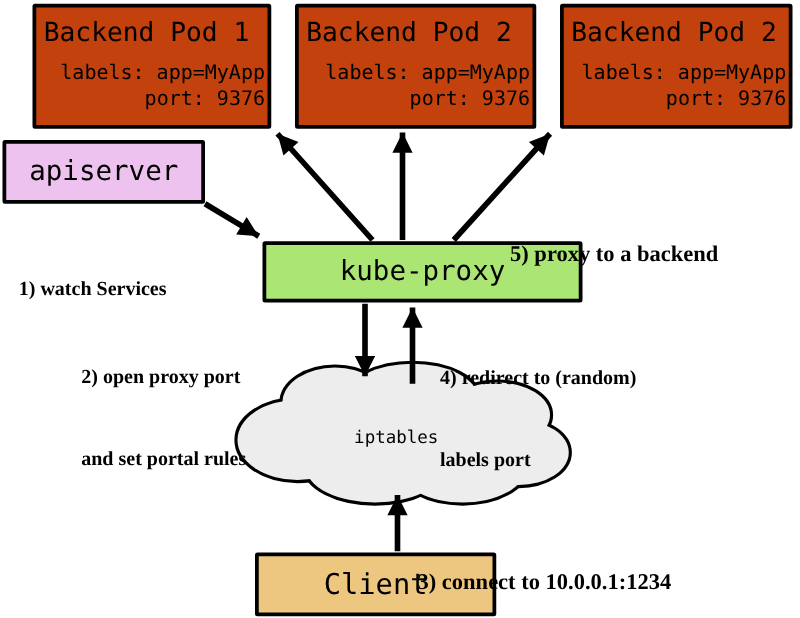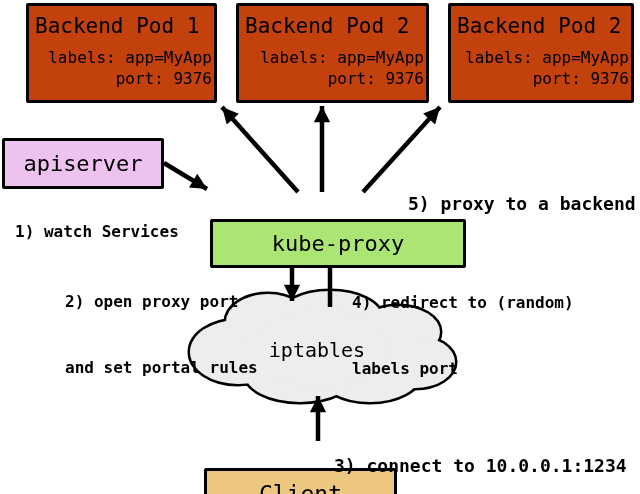--- a/index.html
+++ b/index.html
@@ -9,34 +9,34 @@
     overflow:hidden;color:#000;
   }
   #arrow-layer{position:absolute;left:0;top:0;width:640px;height:494px;}
   .box{
     position:absolute;box-sizing:border-box;border:3px solid #000;border-radius:2px;
   }
   .pod{background:#c2410c;width:191px;height:100px;top:3px;padding:5px 2px 0 6px;}
   .pod-title{font-size:21px;line-height:30px;white-space:nowrap;}
   .pod-line{font-size:16px;line-height:21px;white-space:nowrap;text-align:right;}
   .pod-line.first{margin-top:6px;}
-  .centerbox{display:flex;align-items:center;justify-content:center;white-space:nowrap;margin-top:26px;}
+  .centerbox{display:flex;align-items:center;justify-content:center;white-space:nowrap;}
   #apiserver{left:2px;top:112px;width:162px;height:51px;background:#eec2ee;font-size:22px;}
   #kubeproxy{left:210px;top:193px;width:256px;height:49px;background:#abe573;font-size:22px;}
   #client{left:204px;top:442px;width:193px;height:51px;background:#edc77f;font-size:23px;}
-  .ann{position:absolute;font-weight:bold;font-size:16px;line-height:22px;white-space:pre;}
+  .ann{position:absolute;font-weight:bold;font-size:16px;line-height:22px;white-space:pre;font-family:Liberation Serif, serif;}
   .ann.big{font-size:18px;line-height:23px;}
   #ann1{left:15px;top:177px;}
   #ann2{left:65px;top:247px;}
   #ann3{left:334px;top:408px;}
   #ann4{left:352px;top:248px;}
   #ann5{left:408px;top:146px;}
   #iptables-label{
     position:absolute;left:187px;top:340px;width:260px;text-align:center;
-    font-size:20px;line-height:20px;
+    font-size:14px;line-height:20px;
   }
 </style>
 </head>
 <body>
 
 <div id="stage">
 
   <svg id="arrow-layer" viewBox="0 0 640 494" xmlns="http://www.w3.org/2000/svg">
     <defs>
       <marker id="ah" viewBox="0 0 10 10" refX="10" refY="5" markerWidth="4" markerHeight="3.6" orient="auto">

